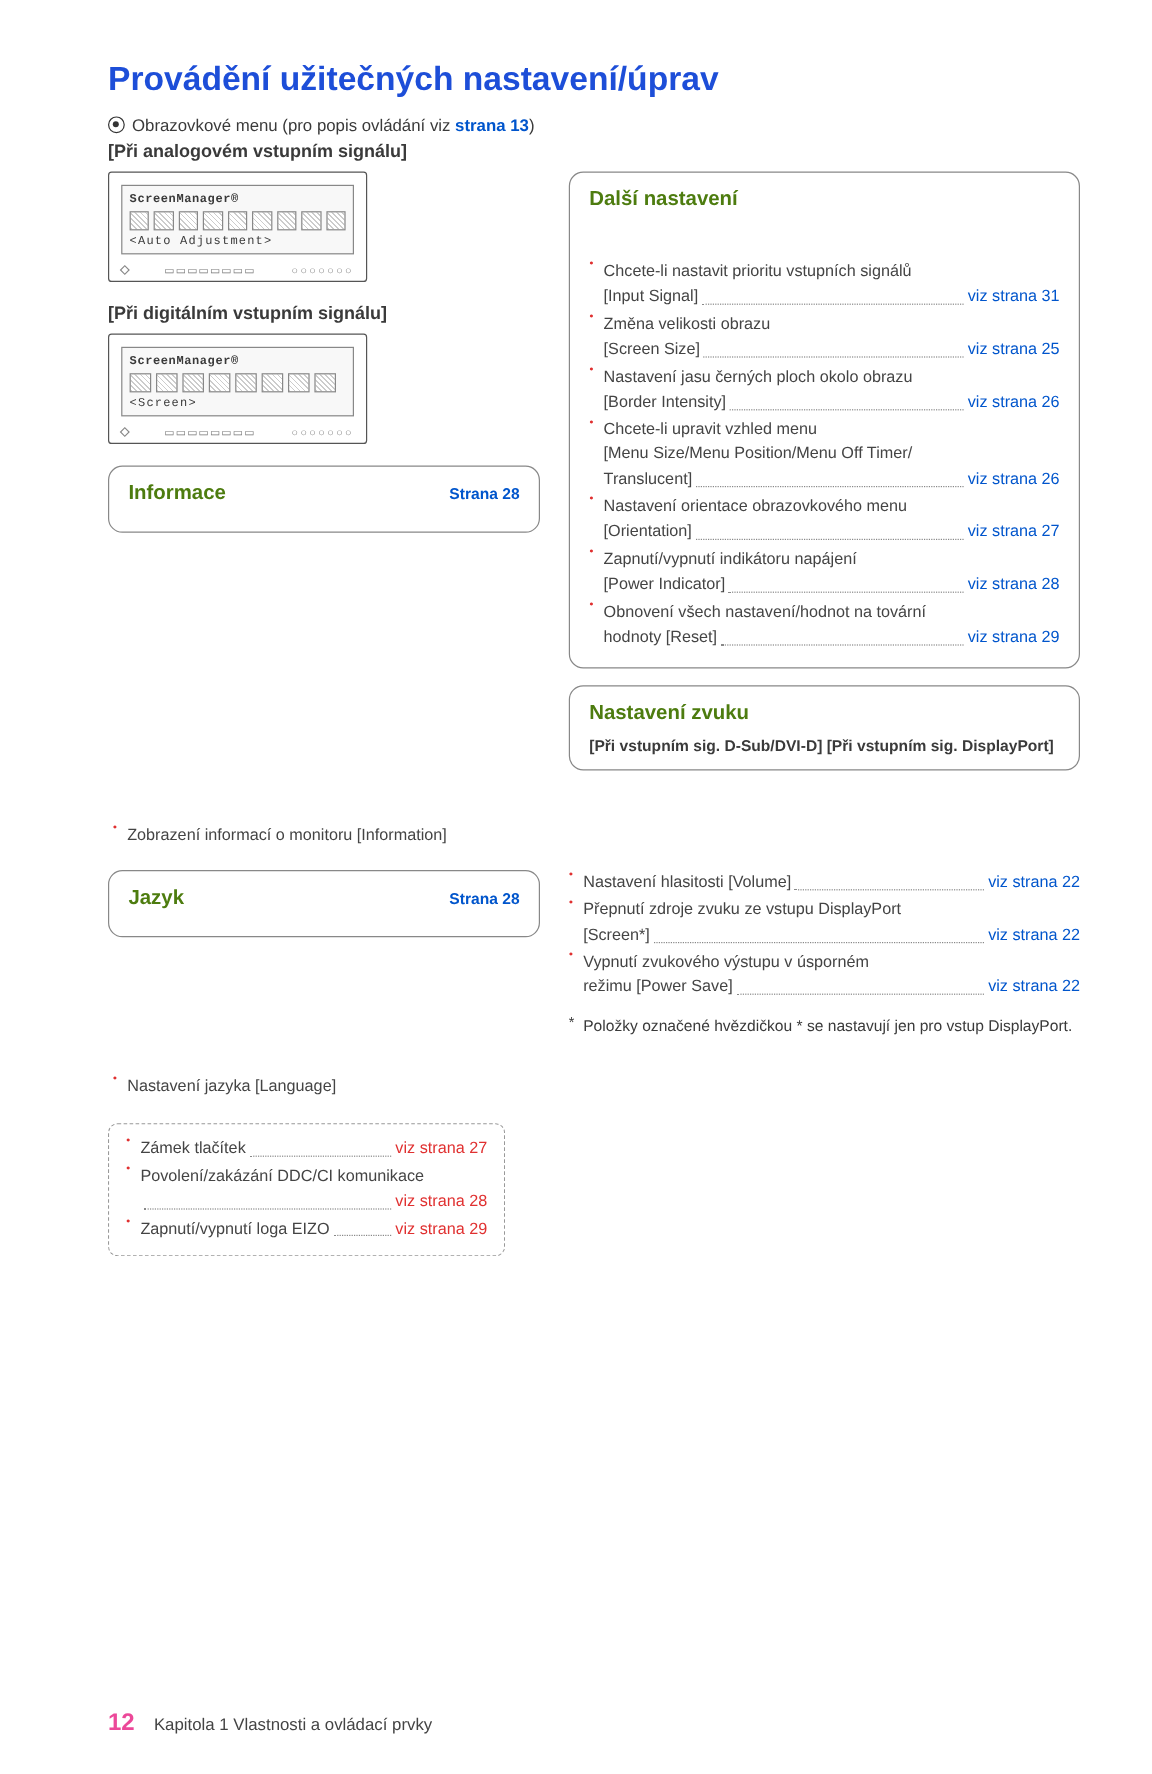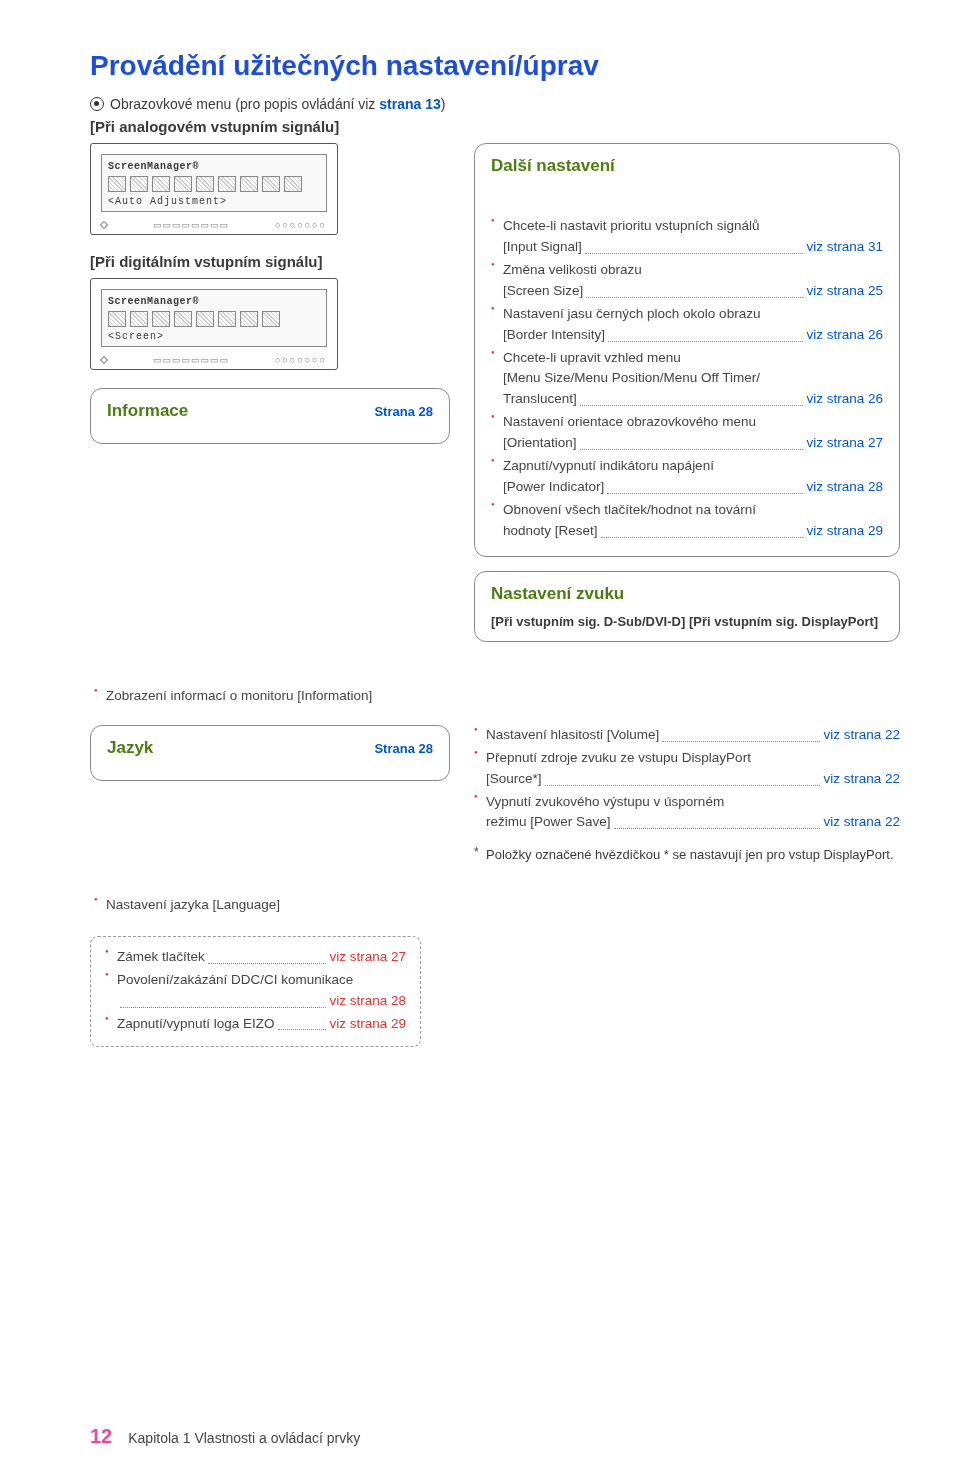--- a/index.html
+++ b/index.html
@@ -57,21 +57,21 @@
     margin: 6px 0 8px 0;
   }
   .columns {
     display: flex;
     gap: 24px;
     align-items: flex-start;
   }
   .left-col { width: 360px; flex-shrink: 0; }
   .right-col { flex: 1; }
   .monitor {
-    width: 248px;
+    width: 216px;
     border: 1.5px solid #555;
     border-radius: 3px;
     padding: 10px 10px 4px 10px;
     background: #fff;
     margin-bottom: 18px;
     position: relative;
   }
   .osd {
     border: 1px solid #888;
     background: #f8f8f8;
@@ -327,21 +327,21 @@
           </li>
           <li>
             <span>Zapnutí/vypnutí indikátoru napájení</span><br>
             <span class="row-dots">
                 <span class="lead">[Power Indicator]</span>
                 <span class="filler"></span>
                 <span class="trail link-blue">viz strana 28</span>
               </span>
           </li>
           <li>
-            <span>Obnovení všech tlačítek/hodnot na tovární</span><br>
+            <span>Obnovení všech nastavení/hodnot na tovární</span><br>
             <span class="row-dots">
                 <span class="lead">hodnoty [Reset]</span>
                 <span class="filler"></span>
                 <span class="trail link-blue">viz strana 29</span>
               </span>
           </li>
         </ul>
       </div>
 
       <div class="panel">
@@ -371,21 +371,21 @@
         <li>
           <span class="row-dots">
               <span class="lead">Nastavení hlasitosti [Volume]</span>
               <span class="filler"></span>
               <span class="trail link-blue">viz strana 22</span>
             </span>
         </li>
         <li>
           <span>Přepnutí zdroje zvuku ze vstupu DisplayPort</span><br>
           <span class="row-dots">
-              <span class="lead">[Source*]</span>
+              <span class="lead">[Screen*]</span>
               <span class="filler"></span>
               <span class="trail link-blue">viz strana 22</span>
             </span>
         </li>
         <li>
           <span>Vypnutí zvukového výstupu v úsporném</span><br>
           <span class="row-dots">
               <span class="lead">režimu [Power Save]</span>
               <span class="filler"></span>
               <span class="trail link-blue">viz strana 22</span>

